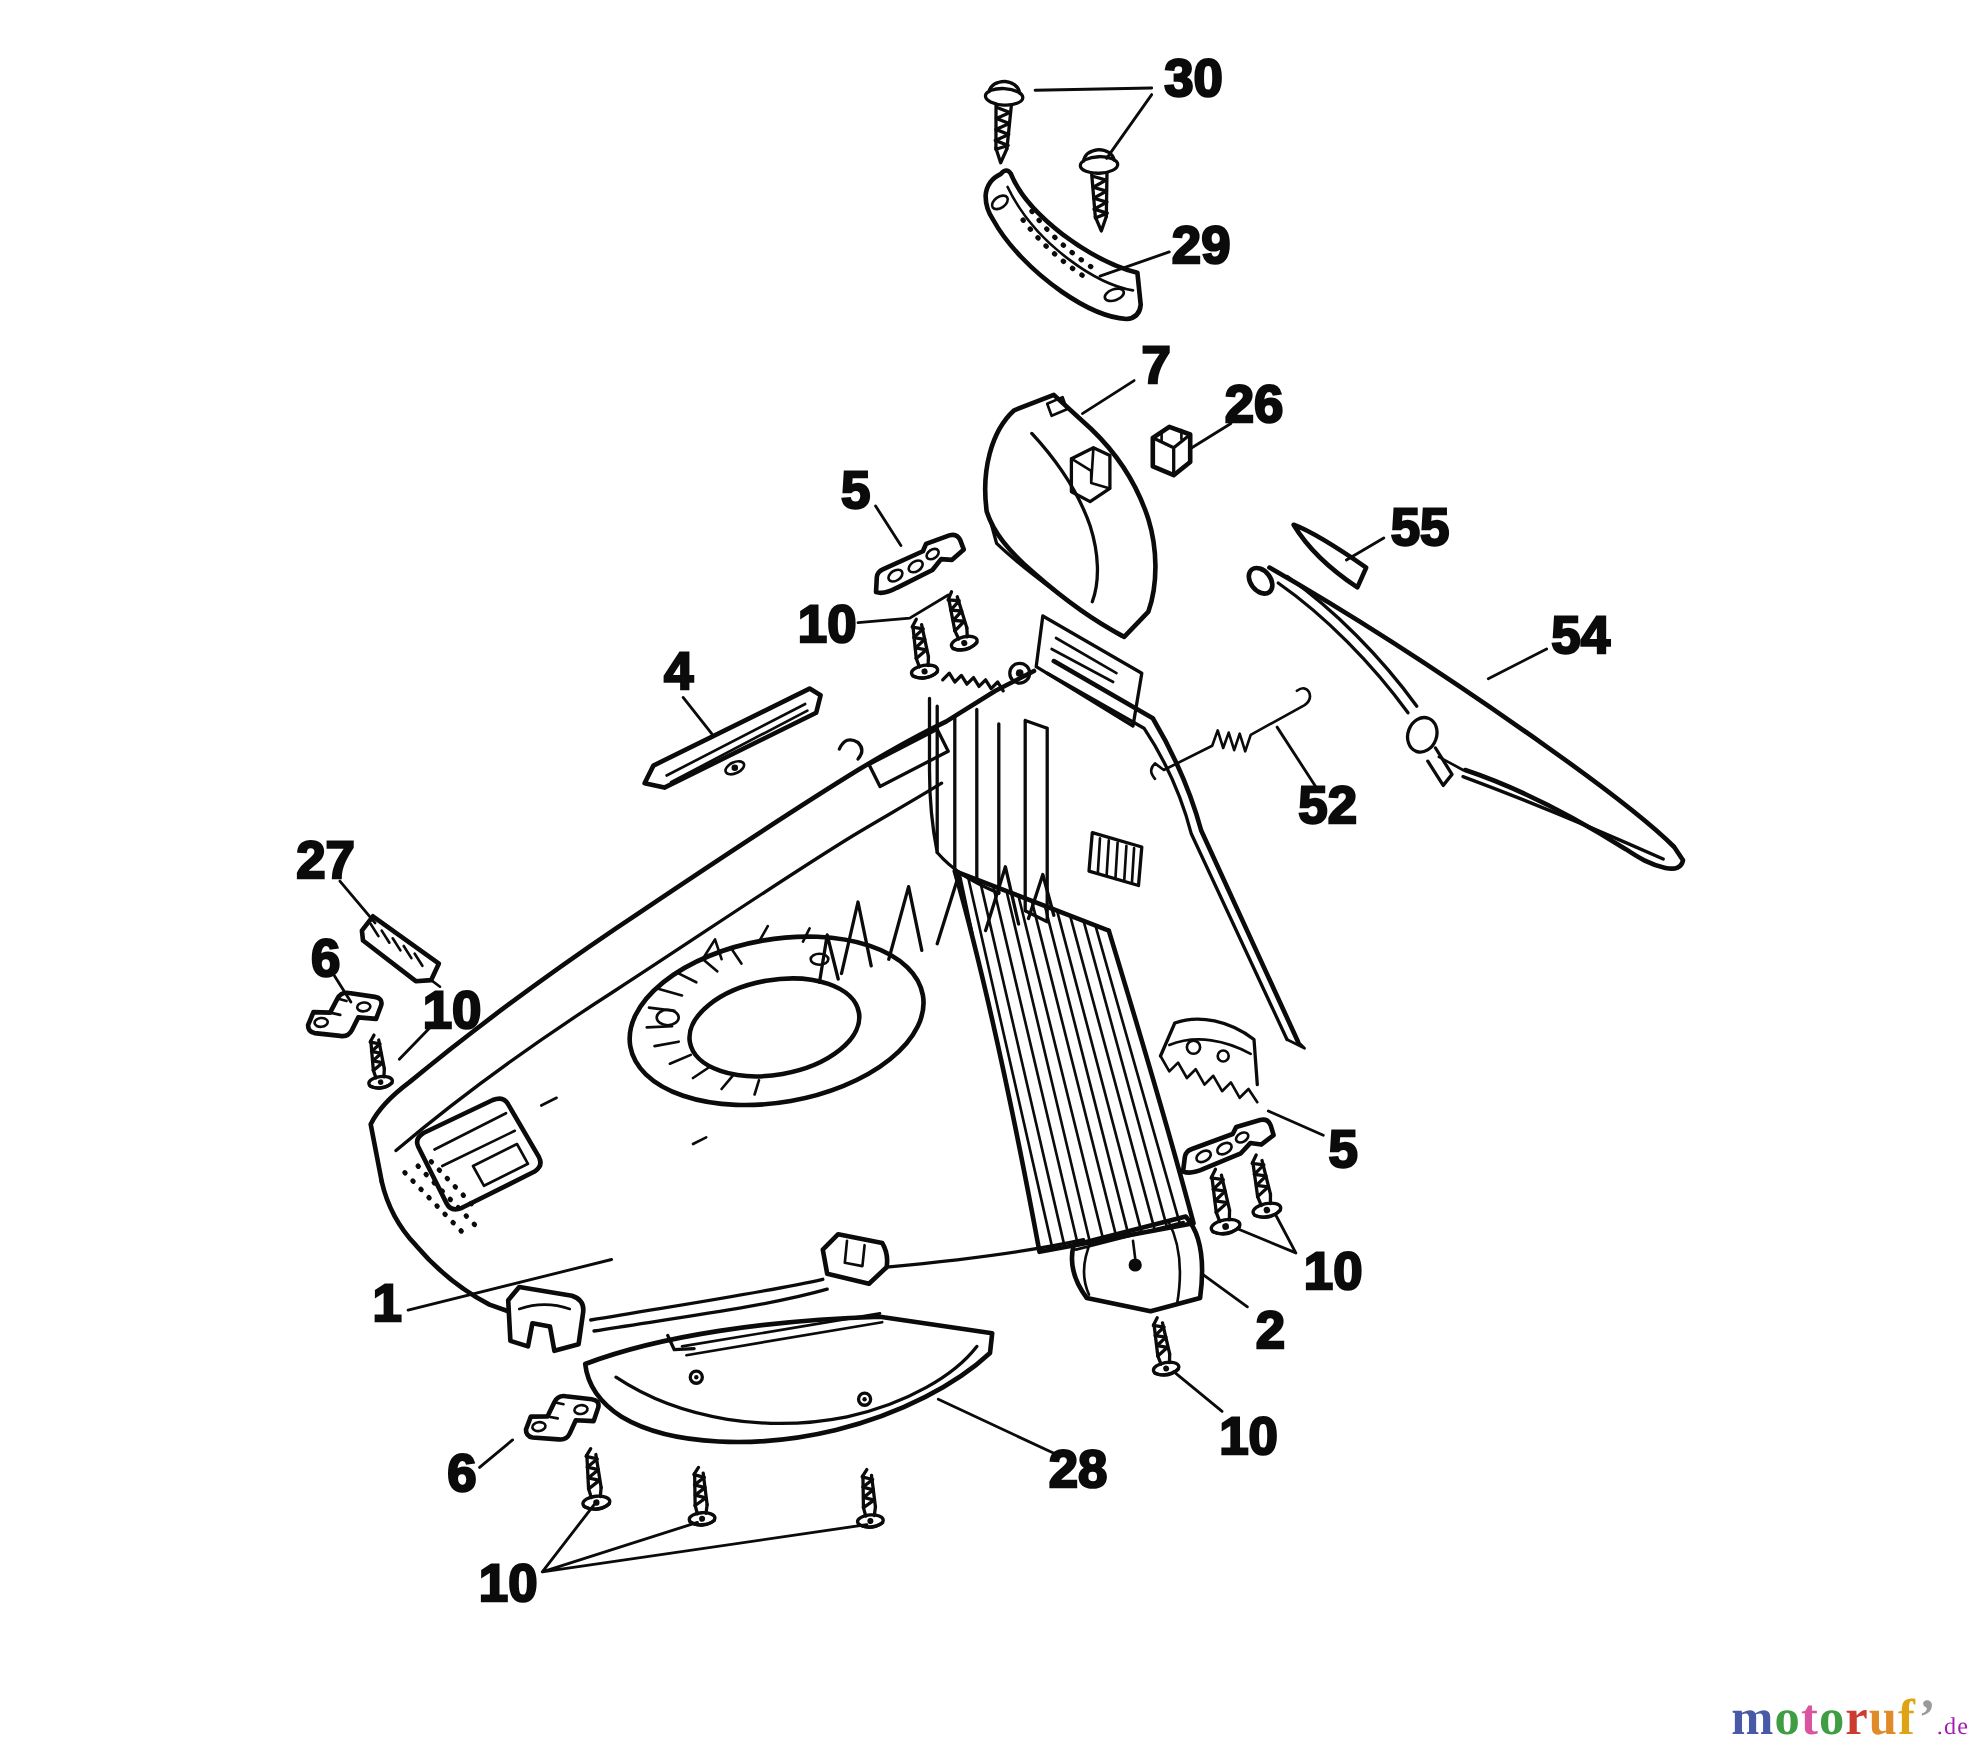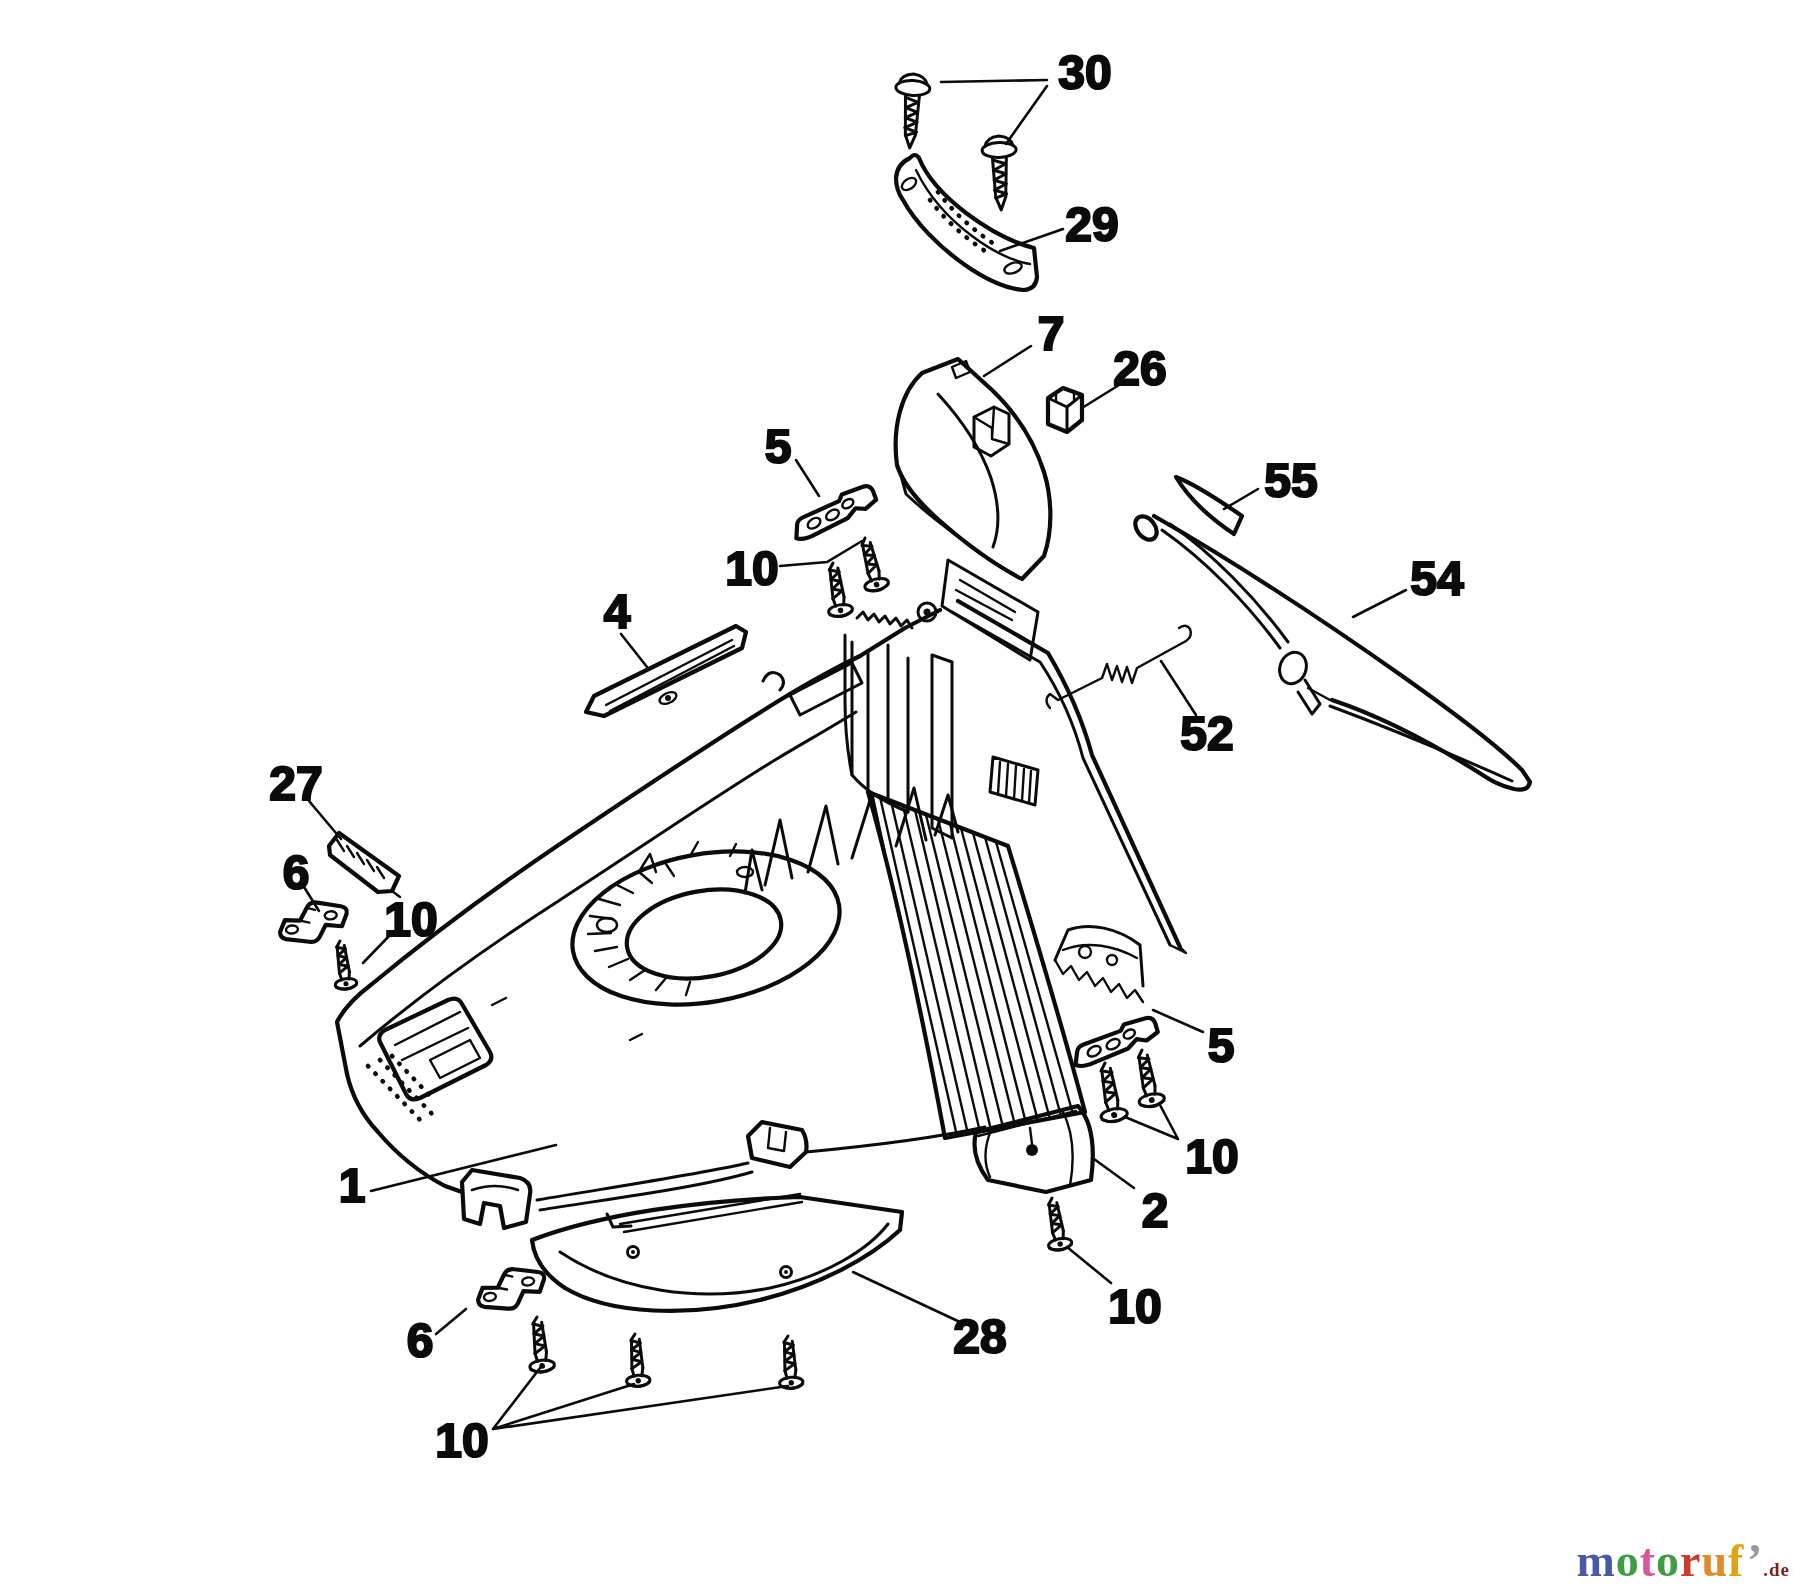--- a/index.html
+++ b/index.html
@@ -11,21 +11,21 @@
   .s-thin{fill:none;stroke:#0b0b0b;stroke-width:2.4;stroke-linecap:round;stroke-linejoin:round;}
   .s-leader{fill:none;stroke:#0b0b0b;stroke-width:2.6;stroke-linecap:round;}
   .dotline{fill:none;stroke:#0b0b0b;stroke-width:4.6;stroke-linecap:round;stroke-dasharray:0.5 10;}
   .fillb{fill:#0b0b0b;stroke:none;}
   .callout{font-family:"Liberation Sans",sans-serif;font-size:48px;font-weight:bold;
            fill:#0b0b0b;stroke:#0b0b0b;stroke-width:2.2px;paint-order:stroke;
            text-anchor:middle;dominant-baseline:central;}
   .watermark{position:absolute;right:10px;bottom:6px;
              font-family:"Liberation Serif",serif;font-weight:bold;font-size:46px;
              letter-spacing:1px;user-select:none;}
-  .watermark .suffix{font-size:19px;color:#7f1d1d;font-weight:bold;}
+  .watermark .suffix{font-size:22px;color:#a21caf;font-weight:normal;}
 </style>
 </head>
 <body>
 
 <div class="stage">
 <svg width="1800" height="1593" viewBox="0 0 1800 1593">
 
   <defs>
 
     <g id="screwL">

